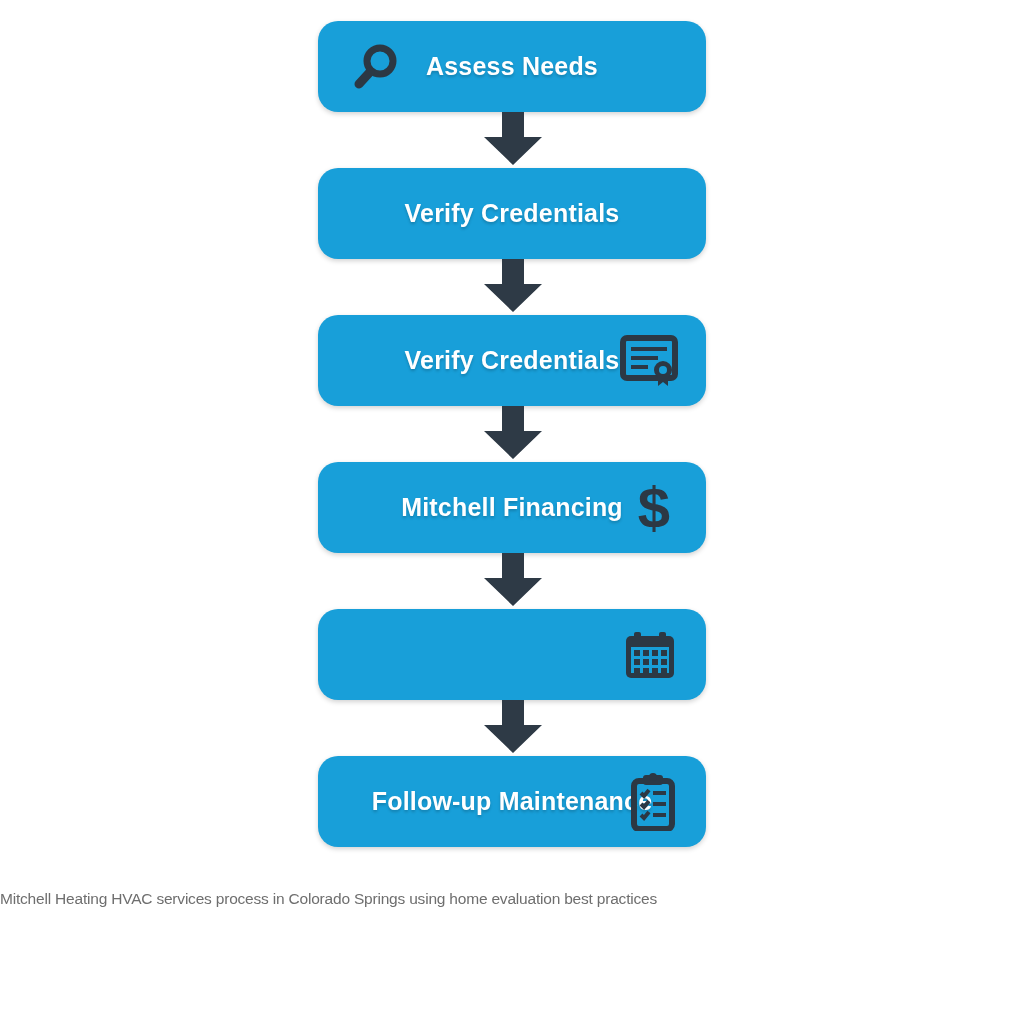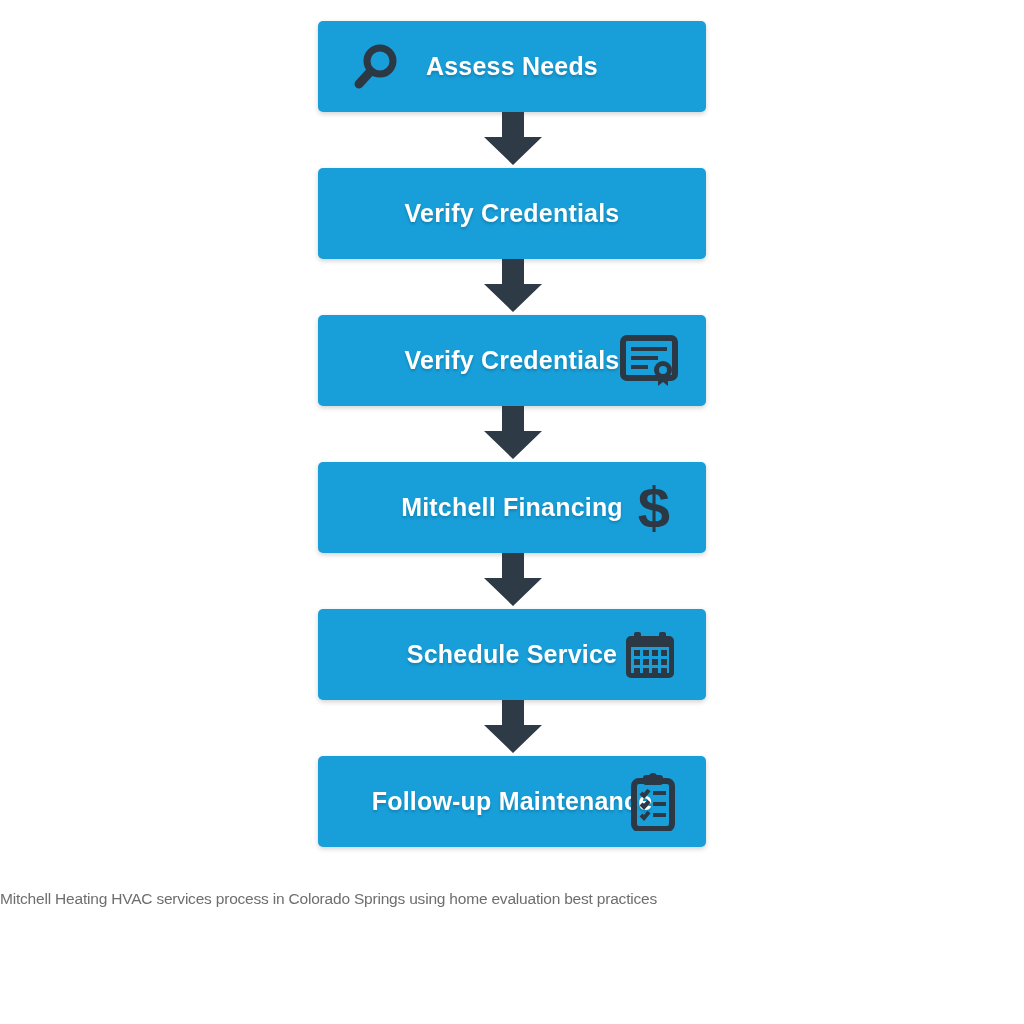--- a/index.html
+++ b/index.html
@@ -7,21 +7,21 @@
   body { font-family: "Liberation Sans", sans-serif; }
 
   .canvas { position: relative; width: 1024px; height: 1024px; background: #ffffff; }
 
   .step-box {
     position: absolute;
     left: 318px;
     width: 388px;
     height: 91px;
     background: #189FD9;
-    border-radius: 5px;
+    border-radius: 20px;
     box-shadow: 0 2px 5px rgba(0,0,0,0.18);
     display: flex;
     align-items: center;
     justify-content: center;
   }
   .step-box .label {
     color: #ffffff;
     font-weight: bold;
     font-size: 25px;
     letter-spacing: 0.2px;
@@ -102,21 +102,20 @@
   <div class="step-box" style="top:462px">
     <span class="label">Mitchell Financing</span>
     <span class="icon icon-right" style="right:36px">
       <span class="dollar-glyph">$</span>
     </span>
   </div>
 
   <div class="flow-arrow" style="top:553px"></div>
 
   <div class="step-box" style="top:609px">
-    <span class="label">Schedule Service</span>
     <span class="icon icon-right" style="right:30px">
       <svg width="52" height="50" viewBox="0 0 52 50">
         <rect x="10" y="2" width="7" height="10" rx="2" fill="currentColor"></rect>
         <rect x="35" y="2" width="7" height="10" rx="2" fill="currentColor"></rect>
         <rect x="2" y="6" width="48" height="42" rx="5" fill="currentColor"></rect>
         <rect x="7" y="17" width="38" height="26" fill="#189FD9"></rect>
         <g fill="currentColor">
           <rect x="10" y="20" width="6" height="6"></rect>
             <rect x="19" y="20" width="6" height="6"></rect>
             <rect x="28" y="20" width="6" height="6"></rect>

